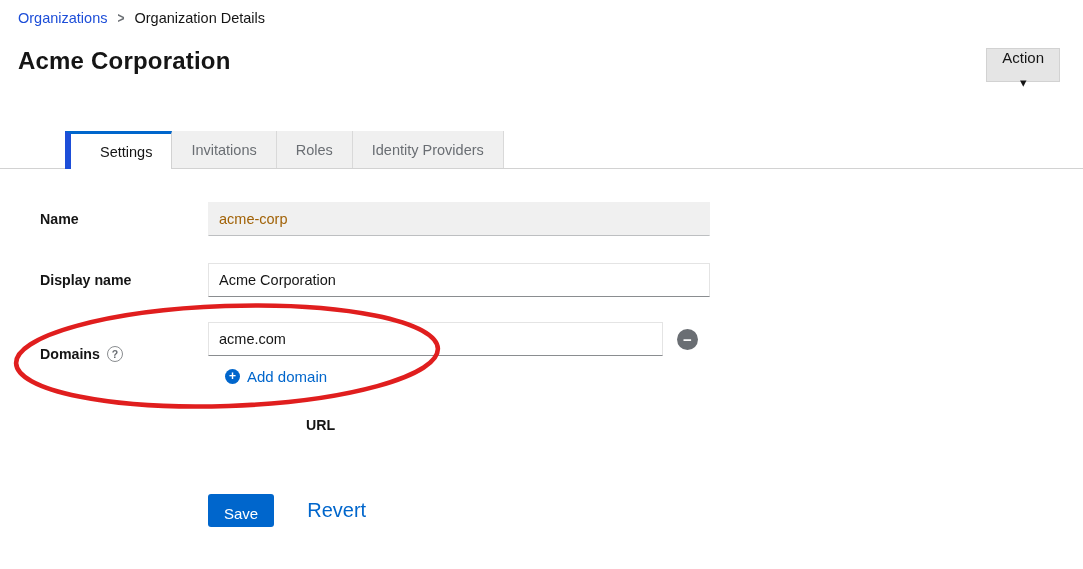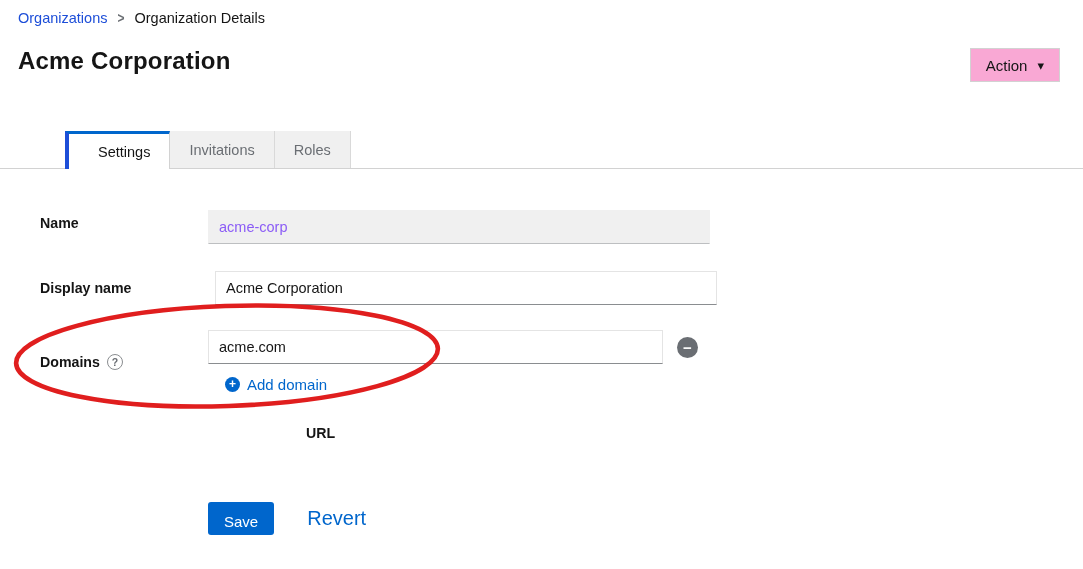--- a/index.html
+++ b/index.html
@@ -8,40 +8,40 @@
   .page { position:relative; width:1083px; height:569px; background:#fff; overflow:hidden; }
 
   
   .breadcrumb { position:absolute; left:18px; top:10px; font-size:14.5px; display:flex; align-items:center; gap:10px; }
   .breadcrumb a { color:#1d4ed8; text-decoration:none; cursor:pointer; }
   .breadcrumb .sep { color:#6a6e73; font-size:12px; font-weight:700; transform:scaleY(1.2); }
   .breadcrumb .current { color:#151515; }
 
   
   .page-title { position:absolute; left:18px; top:47px; font-size:24px; font-weight:600; color:#151515; letter-spacing:0.2px; }
-  .action-button { position:absolute; right:23px; top:48px; height:34px; padding:0 15px; background:#f9a8d4;
-      border:1px solid #d2d2d2; font-family:inherit; font-size:15px; color:#151515; display:flex; align-items:center; gap:10px; cursor:pointer; }
+  .action-button { position:absolute; right:23px; top:48px; height:34px; padding:0 15px; background:#e5e5e5;
+      border:1px solid #d2d2d2; font-family:inherit; font-size:15px; color:#151515; display:flex; align-items:center; gap:10px; cursor:pointer;flex-direction:column; }
   .action-button .caret { font-size:13px; color:#151515; line-height:1; }
 
   
   .tabs { position:absolute; left:0; top:131px; width:1083px; height:38px; padding-left:65px; display:flex; align-items:stretch; border-bottom:1px solid #d2d2d2; }
   .tab { display:flex; align-items:center; padding:0 19px; font-size:14.5px; cursor:pointer; white-space:nowrap; }
   .tab.inactive { background:#f0f0f0; color:#6a6e73; border-right:1px solid #d9d9d9; height:37px; }
-  .tab.active { background:#fff; color:#151515; border-top:3px solid #0066cc; border-left:4px solid #1d4ed8; border-right:1px solid #d2d2d2;
+  .tab.active { background:#fff; color:#151515; border-top:3px solid #0066cc; border-left:6px solid #1d4ed8; border-right:1px solid #d2d2d2;
       height:38px; margin-bottom:-1px; position:relative; z-index:1;padding-left:29px; }
 
   
   .form { position:absolute; left:40px; top:202px; width:700px; }
   .form-row { display:flex; }
   .label-col { width:168px; display:flex; align-items:center; gap:7px; font-size:14.2px; font-weight:700; color:#151515; }
   .text-input { height:34px; width:502px; border:1px solid #e4e4e4; border-bottom:1px solid #8a8d90; padding:0 10px;
       font-family:inherit; font-size:14.5px; color:#151515; background:#fff; outline:none; }
-  .text-input:disabled { background:#f0f0f0; border:1px solid #f0f0f0; border-bottom:1px solid #bdbfc1; color:#8b5cf6;margin-top:8px; }
+  .text-input:disabled { background:#f0f0f0; border:1px solid #f0f0f0; border-bottom:1px solid #bdbfc1; color:#a16207; }
   .row-name { margin-bottom:27px; }
-  .row-display { margin-bottom:25px;gap:7px; }
+  .row-display { margin-bottom:25px; }
   .row-domains { margin-bottom:32px; }
   .row-url { margin-bottom:61px;justify-content:center; }
   .domains-field .text-input { width:455px; }
   .domain-line { display:flex; align-items:center; }
   .remove-domain-btn { width:21px; height:21px; margin-left:14px; border:none; border-radius:50%; background:#6a6e73; color:#fff;
       font-size:15px; font-weight:700; line-height:19px; text-align:center; cursor:pointer; display:flex; align-items:center; justify-content:center; padding:0; }
   .help-icon { width:16px; height:16px; border:1px solid #8a8d90; border-radius:50%; color:#6a6e73; font-size:10.5px; font-weight:700;
       display:inline-flex; align-items:center; justify-content:center; cursor:pointer; }
   .add-domain { margin-top:12px; margin-left:17px; display:inline-flex; align-items:center; gap:7px; color:#0066cc; font-size:15px; text-decoration:none; cursor:pointer; }
   .plus-icon { width:15px; height:15px; border-radius:50%; background:#0066cc; color:#fff; font-size:12px; font-weight:700;
@@ -71,20 +71,21 @@
 
   <button class="action-button">
     <span>Action</span>
     <span class="caret">▾</span>
   </button>
 
   <div class="tabs">
     <div class="tab active">Settings</div>
     <div class="tab inactive">Invitations</div>
     <div class="tab inactive">Roles</div>
+    <div class="tab inactive">Identity Providers</div>
   </div>
 
   <div class="form">
 
     <div class="form-row row-name">
       <div class="label-col">
         <span>Name</span>
       </div>
       <input class="text-input" type="text" disabled="" value="acme-corp" style="">
     </div>

